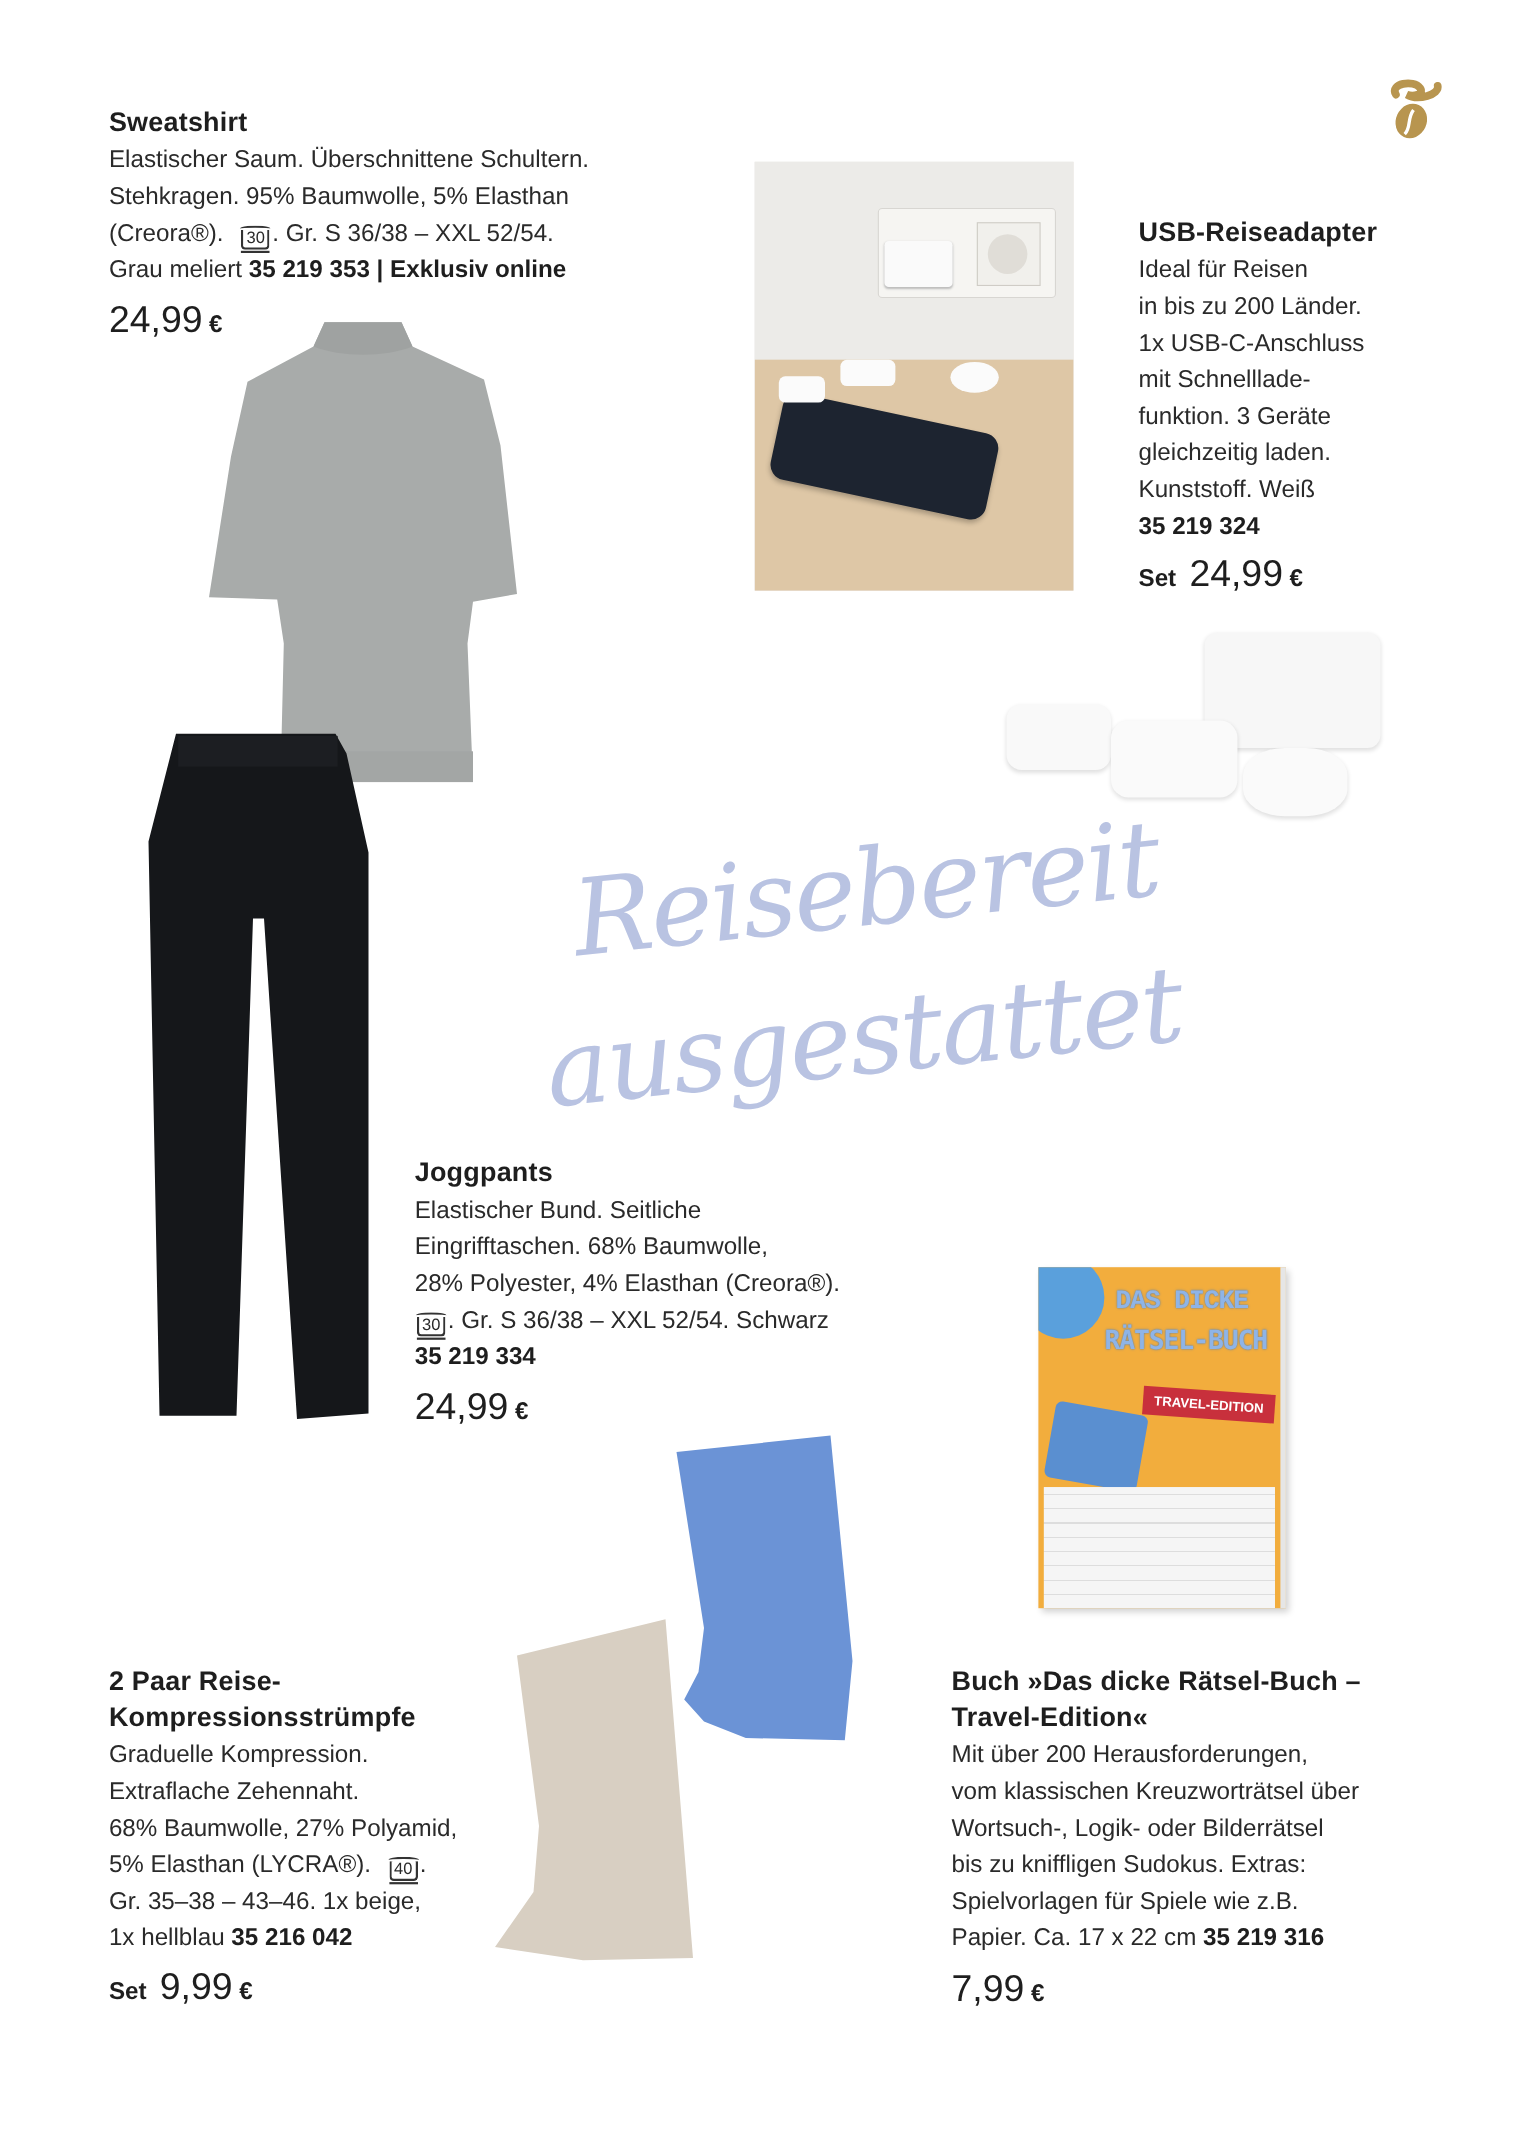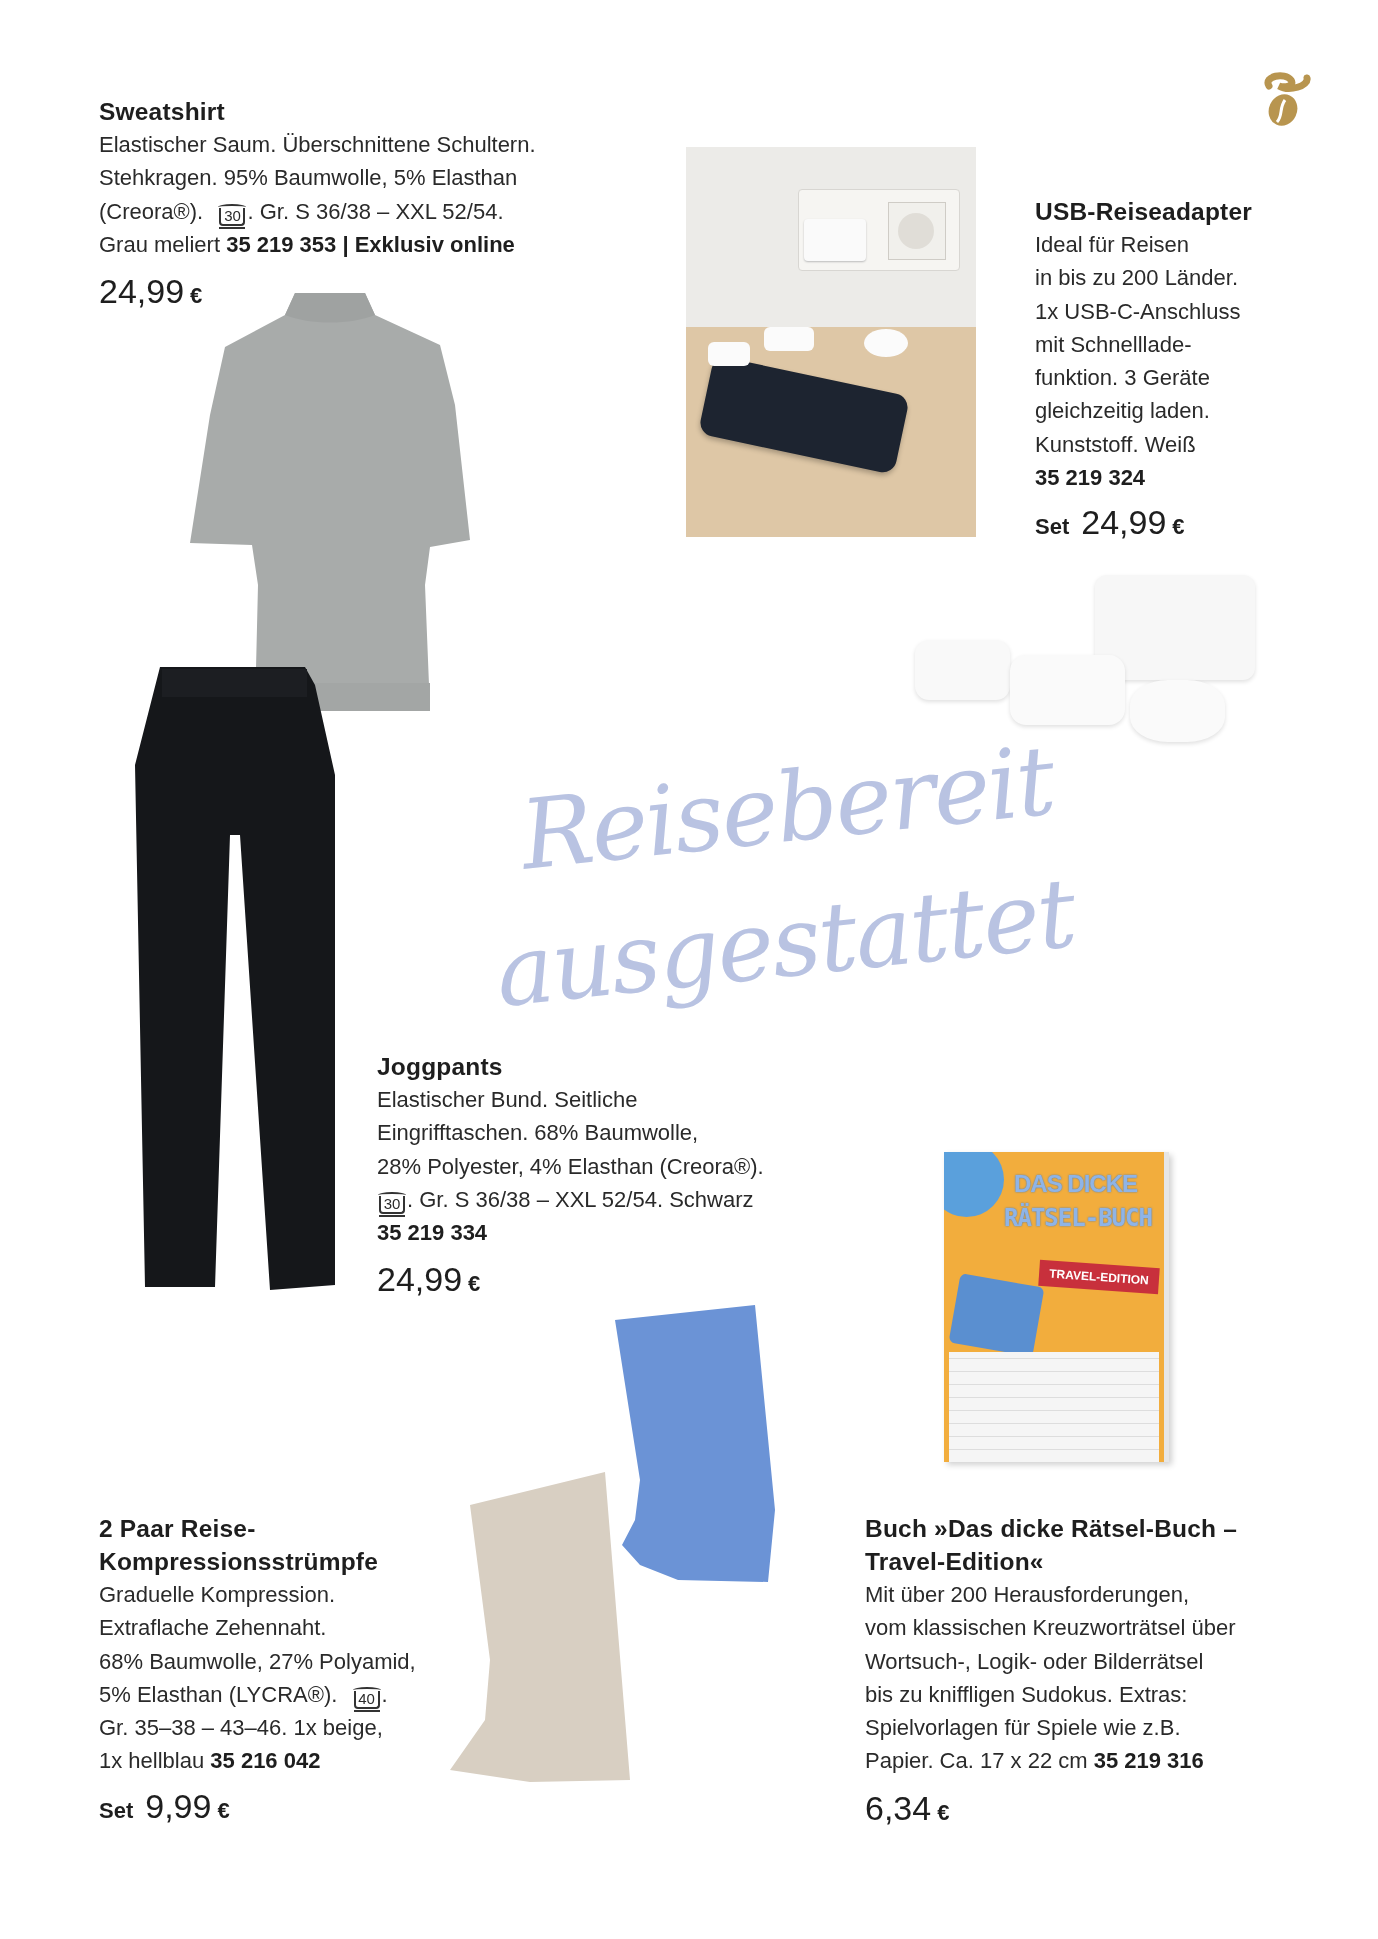--- a/index.html
+++ b/index.html
@@ -116,21 +116,21 @@
     <div><span class="care" style="margin-left:2px;">30</span><span>. Gr. S 36/38 – XXL 52/54. Schwarz</span></div>
     <div class="b">35 219 334</div>
   </div>
   <div class="price" style="margin-top:10px;">
     <span>24,99</span><span class="cur">€</span>
   </div>
 </div>
 
 <div class="abs" style="left:944px; top:1152px; width:220px; height:310px; background:#f2ad3d; box-shadow:3px 3px 6px rgba(0,0,0,0.18); overflow:hidden; border-right:5px solid #e6e6e6;">
   <div class="abs" style="left:-15px; top:-10px; width:75px; height:75px; border-radius:50%; background:#5aa0dc;"></div>
-  <div class="abs" style="left:70px; top:18px; font-family:Liberation Sans, sans-serif; font-weight:700; font-size:24px; color:#8fb4e6; letter-spacing:-1px; text-shadow:0 0 2px #3f78c0;">DAS DICKE</div>
+  <div class="abs" style="left:70px; top:18px; font-family:Liberation Mono, monospace; font-weight:700; font-size:24px; color:#8fb4e6; letter-spacing:-1px; text-shadow:0 0 2px #3f78c0;">DAS DICKE</div>
   <div class="abs" style="left:60px; top:52px; font-family:'DejaVu Sans Mono', monospace; font-weight:700; font-size:24px; color:#8fb4e6; letter-spacing:-1px; text-shadow:0 0 2px #3f78c0;">RÄTSEL-BUCH</div>
   <div class="abs" style="left:95px; top:112px; width:120px; height:26px; background:#c8303c; color:#fff; font-weight:700; font-size:12px; line-height:26px; text-align:center; transform:rotate(4deg);">TRAVEL-EDITION</div>
   <div class="abs" style="left:10px; top:128px; width:85px; height:70px; background:#5a8fd0; border-radius:6px; transform:rotate(10deg);"></div>
   <div class="abs" style="left:5px; top:200px; width:210px; height:110px; background:repeating-linear-gradient(0deg,#f5f5f5 0 12px,#ddd 12px 13px),#f5f5f5;"></div>
 </div>
 
 <div class="abs" style="left:430px; top:1300px; width:400px; height:500px;">
   <svg width="400" height="500" viewBox="0 0 400 500">
     <path d="M185 20 L 325 5 L 345 210 L 338 282 L 248 280 L 210 265 L 192 245 L 205 220 L 210 180 Z" fill="#6b93d6"></path>
     <path d="M40 205 L 175 172 L 200 480 L 100 482 L 20 470 L 55 420 L 60 360 Z" fill="#d8cfc2"></path>
@@ -158,15 +158,15 @@
   <div class="title">Travel-Edition«</div>
   <div class="body">
     <div>Mit über 200 Herausforderungen,</div>
     <div>vom klassischen Kreuzworträtsel über</div>
     <div>Wortsuch-, Logik- oder Bilderrätsel</div>
     <div>bis zu kniffligen Sudokus. Extras:</div>
     <div>Spielvorlagen für Spiele wie z.B.</div>
     <div><span>Papier. Ca. 17 x 22 cm </span><span class="b">35 219 316</span></div>
   </div>
   <div class="price" style="margin-top:10px;">
-    <span>6,34</span><span class="cur">€</span>
+    <span>7,99</span><span class="cur">€</span>
   </div>
 </div>
 
 </body></html>

